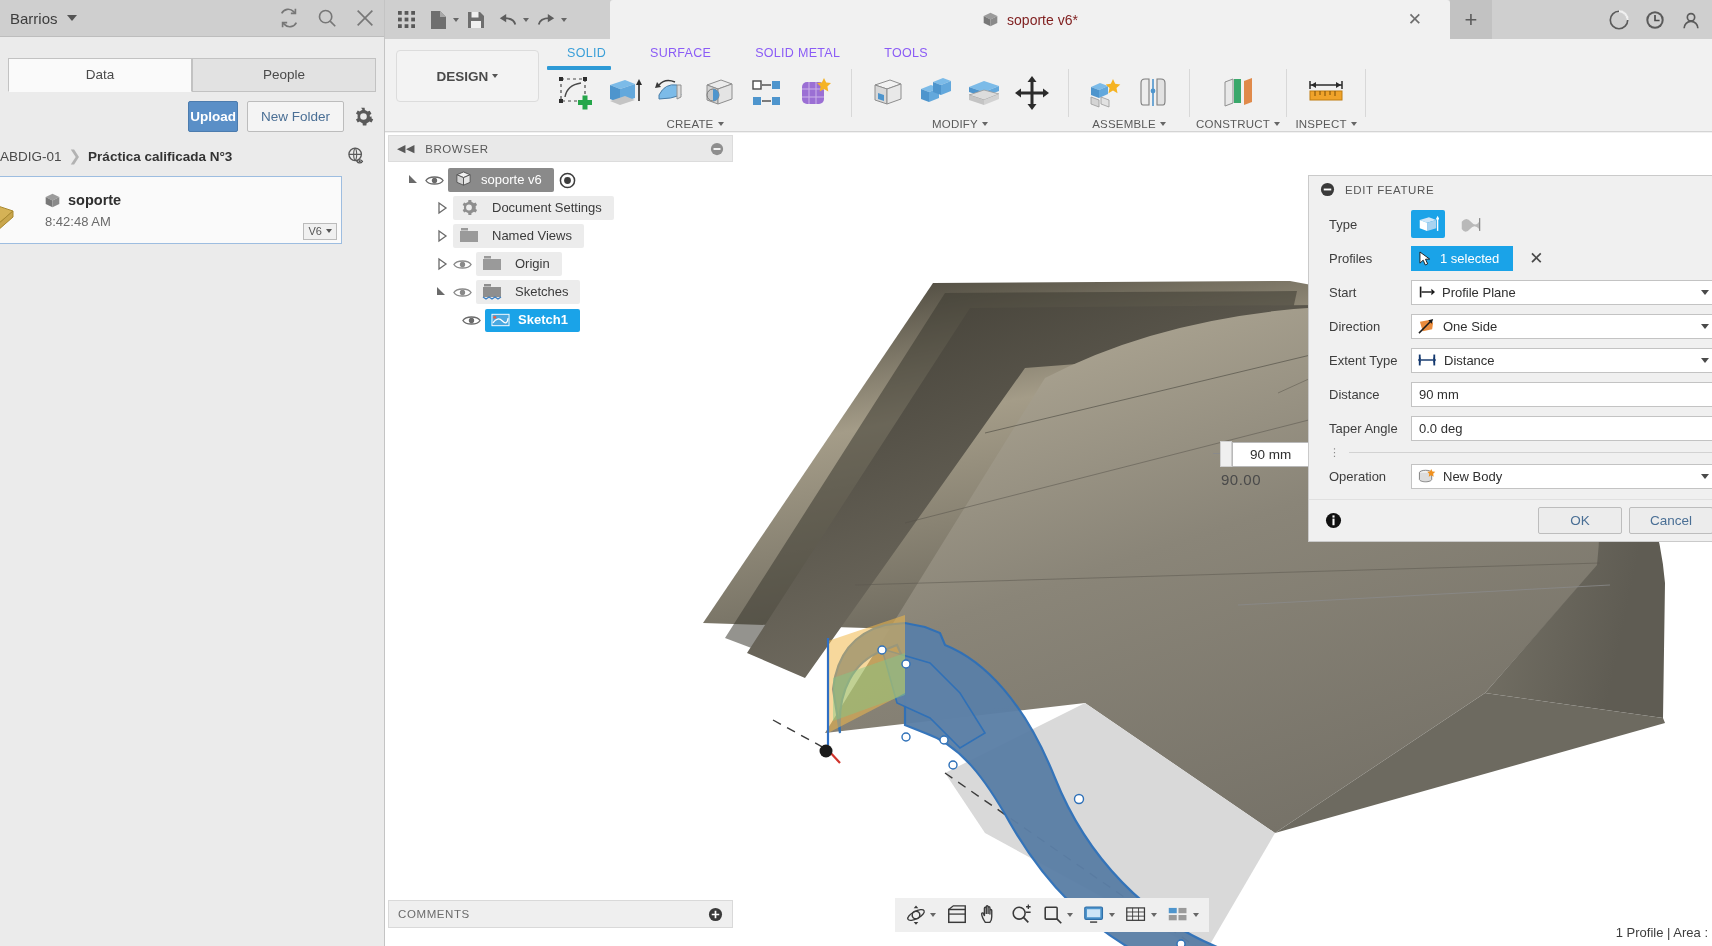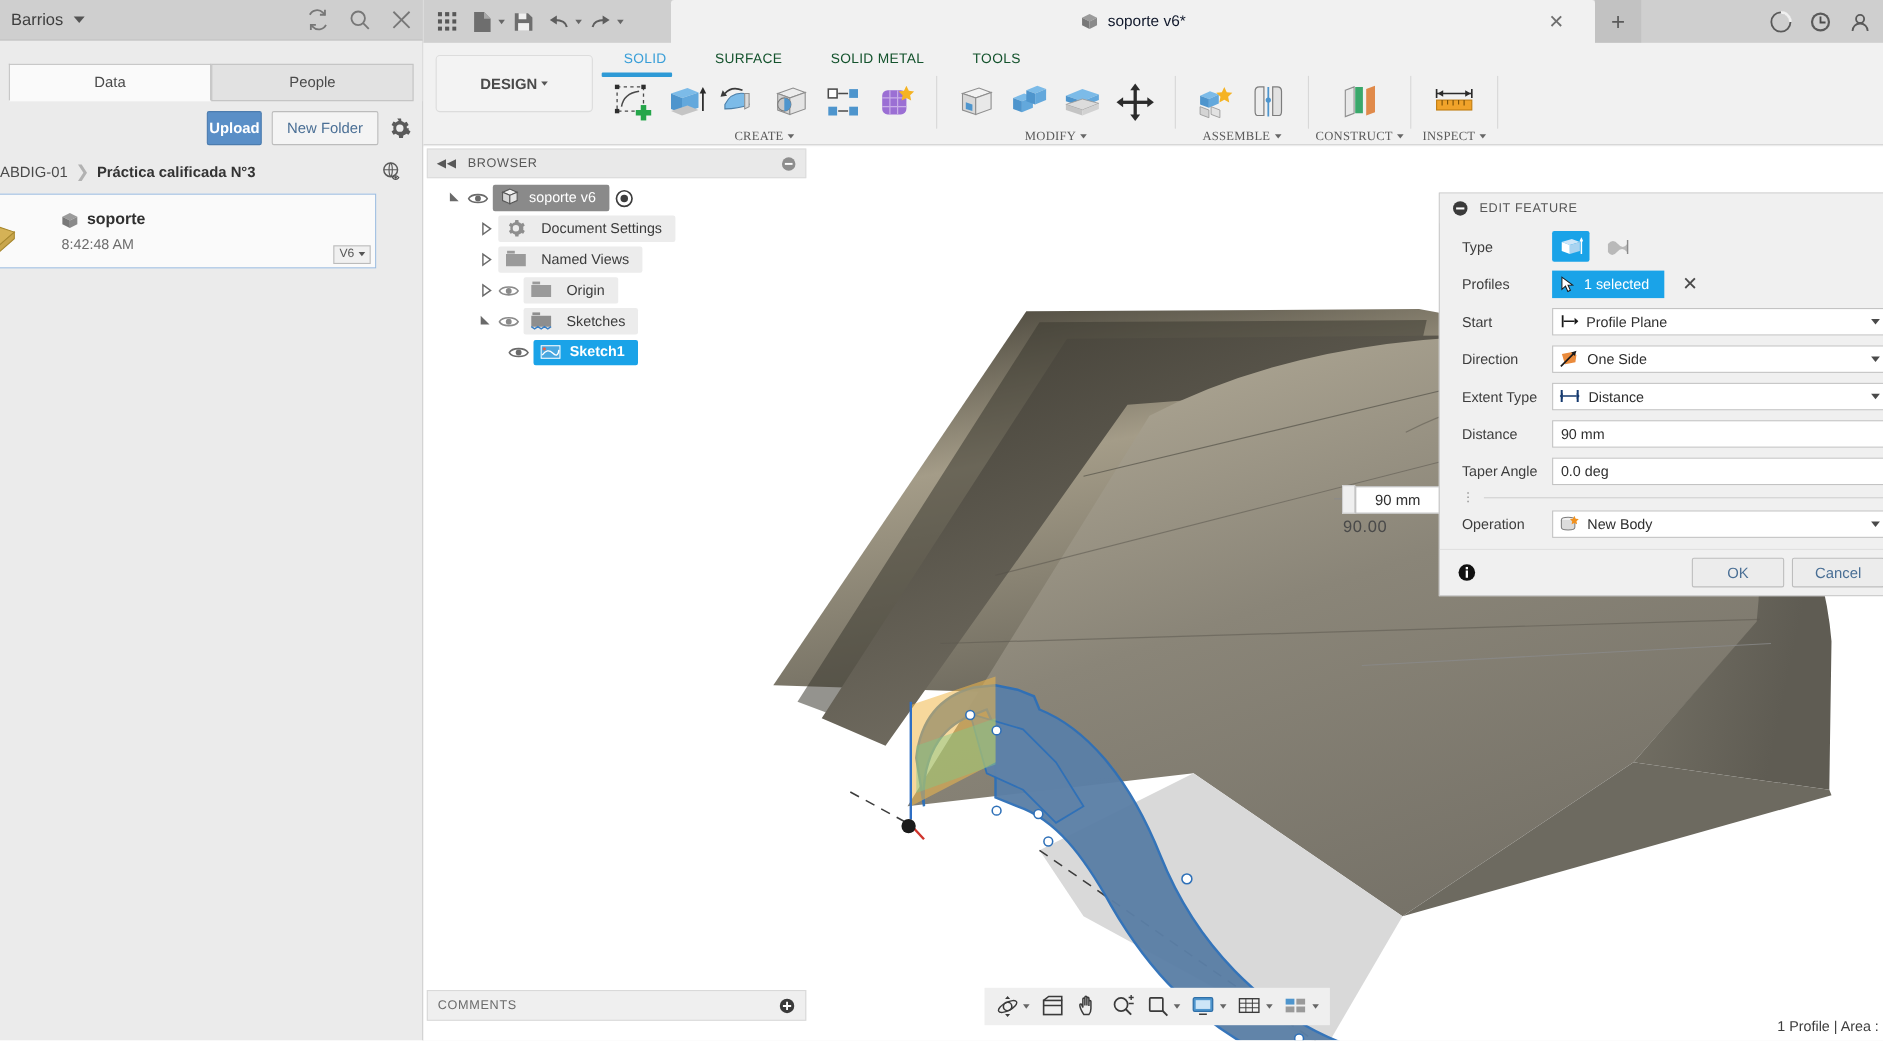--- a/index.html
+++ b/index.html
@@ -62,21 +62,21 @@
   .bc-sep { color: #b2b2b2; font-size: 15px; }
   #dp-globe { margin-left: auto; margin-right: 8px; width: 20px; height: 20px; }
 
   #dp-card {
     margin: 0 42px 0 -40px; background: #fafafa; border: 1px solid #9dbde0;
     height: 68px; display: flex; align-items: center; padding-left: 12px; position: relative;
   }
   #card-thumb {
     width: 62px; height: 46px; flex: 0 0 62px; position: relative;
   }
-  #card-meta { margin-left: 20px; }
+  #card-meta { margin-left: 9px; }
   #card-title {
     font-size: 14.5px; font-weight: bold; color: #2f2f2f;
     display: flex; align-items: center; gap: 7px;
   }
   #card-time { font-size: 13px; color: #6b6b6b; margin-top: 5px; margin-left: 1px; }
   #card-version {
     position: absolute; right: 4px; bottom: 3px; font-size: 11px; color: #555;
     border: 1px solid #bbb; background: #f0f0f0; padding: 1px 4px 2px 5px;
     display: flex; align-items: center; gap: 4px; cursor: pointer;
   }
@@ -101,21 +101,21 @@
     width: 30px; height: 31px; display: flex; align-items: center;
     justify-content: center; cursor: pointer;
   }
   .qat-split { display: flex; align-items: center; cursor: pointer; }
   #doctab {
     position: absolute; left: 225px; top: 0; height: 39px; width: 840px;
     background: #f1f1f1; display: flex; align-items: center;
     justify-content: center; border-radius: 3px 3px 0 0;
   }
   #doctab-label {
-    font-size: 14px; color: #0f172a; display: flex; align-items: flex-start; gap: 8px;
+    font-size: 14px; color: #7f1d1d; display: flex; align-items: center; gap: 8px;
   }
   #doctab-close {
     position: absolute; right: 28px; font-size: 17px; color: #6f6f6f; cursor: pointer;
   }
   #tab-plus {
     position: absolute; left: 1065px; top: 0; width: 42px; height: 39px;
     background: #c2c2c2; display: flex; align-items: center; justify-content: center;
     font-size: 22px; color: #5b5b5b; cursor: pointer;
   }
   #tb-right {
@@ -128,30 +128,30 @@
   #design-box {
     position: absolute; left: 11px; top: 11px; width: 143px; height: 52px;
     border: 1px solid #dcdcdc; background: #f3f3f3; border-radius: 4px;
     display: flex; align-items: center; justify-content: center; gap: 4px;
     cursor: pointer;
   }
   #design-label { font-size: 13.5px; font-weight: bold; color: #4a4a4a; }
 
   #wstabs { position: absolute; left: 160px; top: 4px; display: flex; gap: 0; }
   .wstab {
-    font-size: 12.5px; color: #14532d; letter-spacing: .3px;
+    font-size: 12.5px; color: #8b5cf6; letter-spacing: .3px;
     padding: 3px 22px 4px; cursor: pointer;
   }
   .wstab.active { color: #3a9fd8; }
   #solid-underline {
     position: absolute; left: 162px; top: 27px; width: 64px; height: 4px;
     background: #2e9ad6; border-radius: 1px;
   }
 
-  #groups { position: absolute; left: 160px; top: 30px; display: flex; align-items: flex-start; font-family: Liberation Serif, serif; }
+  #groups { position: absolute; left: 160px; top: 30px; display: flex; align-items: flex-start; }
   .rgroup { display: flex; flex-direction: column; align-items: center; }
   .rgroup-row { display: flex; align-items: flex-start; gap: 2px; padding: 0 7px; }
   .rgroup-label {
     font-size: 11.5px; color: #5a5a5a; margin-top: 1px;
     display: flex; align-items: center; gap: 4px; letter-spacing: .2px;
   }
   .ritem {
     width: 46px; height: 48px; display: flex; align-items: center;
     justify-content: center; cursor: pointer;
   }

